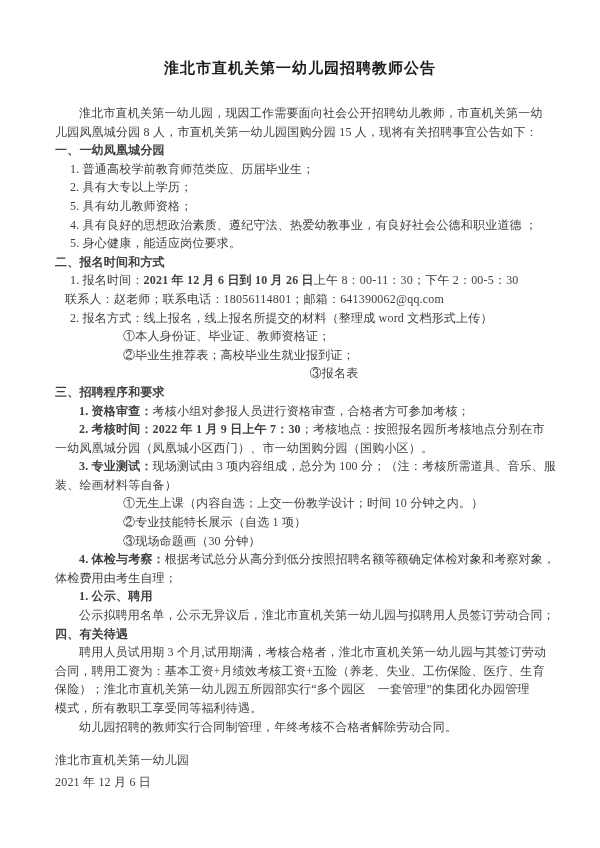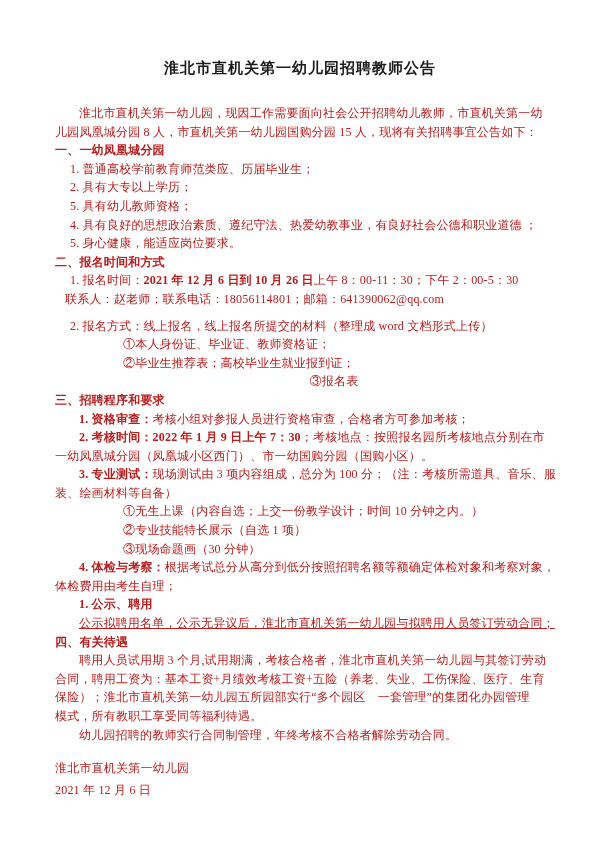--- a/index.html
+++ b/index.html
@@ -25,21 +25,21 @@
     letter-spacing: 1px;
     margin-bottom: 23px;
     white-space: nowrap;
   }
   .doc-body { width: 490px; }
   .line {
     font-size: 12px;
     line-height: 18.6px;
     letter-spacing: 0.2px;
     white-space: pre;
-    color: #b91c1c;
+    color: #404040;
   }
   .line .run-bold { font-weight: 700; }
   .line.align-right { text-align: left; }
   .signature {
     margin-top: 13px;
   }
   .signature .line { line-height: 22px; }
 </style>
 </head>
 <body>
@@ -52,37 +52,37 @@
       <div class="line"><span class="run">儿园凤凰城分园 8 人，市直机关第一幼儿园国购分园 15 人，现将有关招聘事宜公告如下：</span></div>
       <div class="line"><span class="run-bold">一、一幼凤凰城分园</span></div>
       <div class="line" style="padding-left: 15px;"><span class="run">1. 普通高校学前教育师范类应、历届毕业生；</span></div>
       <div class="line" style="padding-left: 15px;"><span class="run">2. 具有大专以上学历；</span></div>
       <div class="line" style="padding-left: 15px;"><span class="run">5. 具有幼儿教师资格；</span></div>
       <div class="line" style="padding-left: 15px;"><span class="run">4. 具有良好的思想政治素质、遵纪守法、热爱幼教事业，有良好社会公德和职业道德 ；</span></div>
       <div class="line" style="padding-left: 15px;"><span class="run">5. 身心健康，能适应岗位要求。</span></div>
       <div class="line"><span class="run-bold">二、报名时间和方式</span></div>
       <div class="line" style="padding-left: 15px;"><span class="run">1. 报名时间：</span><span class="run-bold">2021 年 12 月 6 日到 10 月 26 日</span><span class="run">上午 8：00-11：30；下午 2：00-5：30</span></div>
       <div class="line" style="padding-left: 10px;"><span class="run">联系人：赵老师；联系电话：18056114801；邮箱：641390062@qq.com</span></div>
-      <div class="line" style="padding-left: 15px; margin-top: 8px;"><span class="run">2. 报名方式：线上报名，线上报名所提交的材料（整理成 word 文档形式上传）</span></div>
+      <div class="line" style="padding-left: 15px;"><span class="run">2. 报名方式：线上报名，线上报名所提交的材料（整理成 word 文档形式上传）</span></div>
       <div class="line" style="padding-left: 68px;"><span class="run">①本人身份证、毕业证、教师资格证；</span></div>
       <div class="line" style="padding-left: 68px;"><span class="run">②毕业生推荐表；高校毕业生就业报到证；</span></div>
       <div class="line" style="padding-left: 68px; text-align: center;"><span class="run">③报名表</span></div>
       <div class="line"><span class="run-bold">三、招聘程序和要求</span></div>
       <div class="line" style="padding-left: 24px;"><span class="run-bold">1. 资格审查：</span><span class="run">考核小组对参报人员进行资格审查，合格者方可参加考核；</span></div>
       <div class="line" style="padding-left: 24px;"><span class="run-bold">2. 考核时间：2022 年 1 月 9 日上午 7：30</span><span class="run">；考核地点：按照报名园所考核地点分别在市</span></div>
       <div class="line"><span class="run">一幼凤凰城分园（凤凰城小区西门）、市一幼国购分园（国购小区）。</span></div>
       <div class="line" style="padding-left: 24px;"><span class="run-bold">3. 专业测试：</span><span class="run">现场测试由 3 项内容组成，总分为 100 分；（注：考核所需道具、音乐、服</span></div>
       <div class="line"><span class="run">装、绘画材料等自备）</span></div>
       <div class="line" style="padding-left: 68px;"><span class="run">①无生上课（内容自选；上交一份教学设计；时间 10 分钟之内。）</span></div>
       <div class="line" style="padding-left: 68px;"><span class="run">②专业技能特长展示（自选 1 项）</span></div>
       <div class="line" style="padding-left: 68px;"><span class="run">③现场命题画（30 分钟）</span></div>
       <div class="line" style="padding-left: 24px;"><span class="run-bold">4. 体检与考察：</span><span class="run">根据考试总分从高分到低分按照招聘名额等额确定体检对象和考察对象，</span></div>
       <div class="line"><span class="run">体检费用由考生自理；</span></div>
       <div class="line" style="padding-left: 24px;"><span class="run-bold">1. 公示、聘用</span></div>
-      <div class="line" style="padding-left: 24px; text-decoration: underline;"><span class="run">公示拟聘用名单，公示无异议后，淮北市直机关第一幼儿园与拟聘用人员签订劳动合同；</span></div>
+      <div class="line" style="padding-left: 24px;"><span class="run">公示拟聘用名单，公示无异议后，淮北市直机关第一幼儿园与拟聘用人员签订劳动合同；</span></div>
       <div class="line"><span class="run-bold">四、有关待遇</span></div>
       <div class="line" style="padding-left: 24px;"><span class="run">聘用人员试用期 3 个月,试用期满，考核合格者，淮北市直机关第一幼儿园与其签订劳动</span></div>
       <div class="line"><span class="run">合同，聘用工资为：基本工资+月绩效考核工资+五险（养老、失业、工伤保险、医疗、生育</span></div>
       <div class="line"><span class="run">保险）；淮北市直机关第一幼儿园五所园部实行“多个园区　一套管理”的集团化办园管理</span></div>
       <div class="line"><span class="run">模式，所有教职工享受同等福利待遇。</span></div>
       <div class="line" style="padding-left: 24px;"><span class="run">幼儿园招聘的教师实行合同制管理，年终考核不合格者解除劳动合同。</span></div>
     </div>
 
   <div class="signature">
     <div class="line align-right">淮北市直机关第一幼儿园</div>

